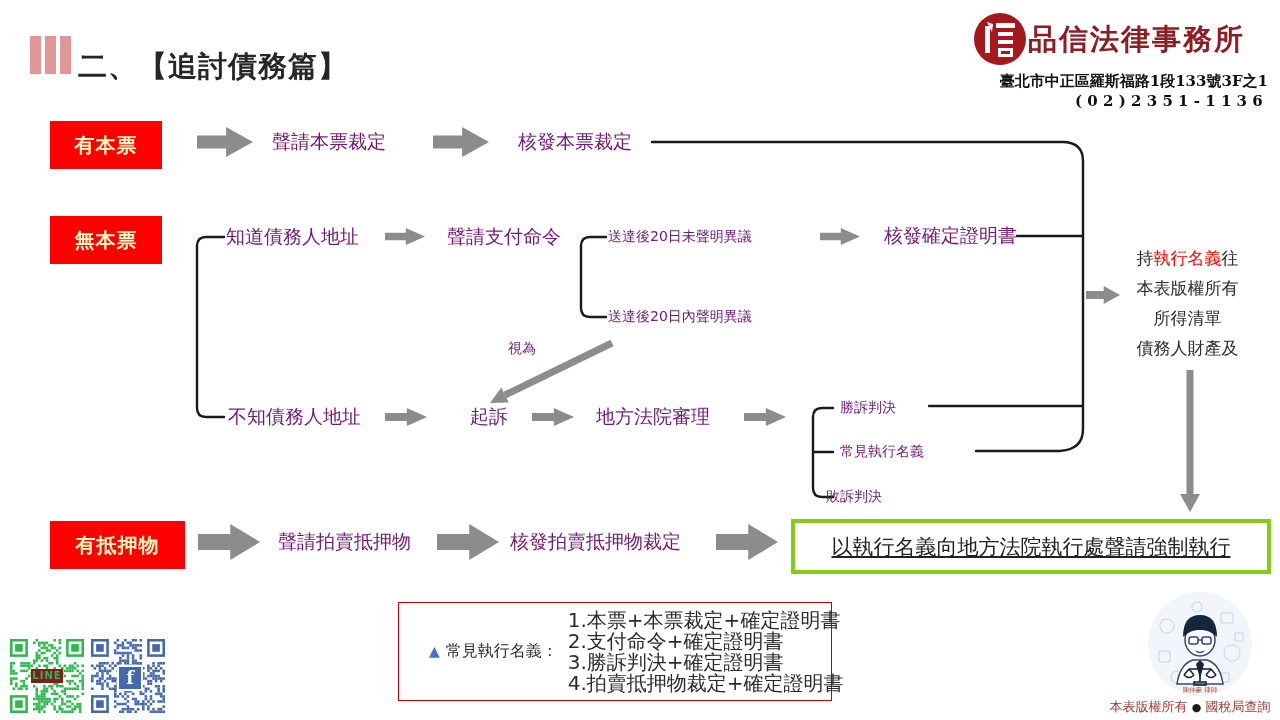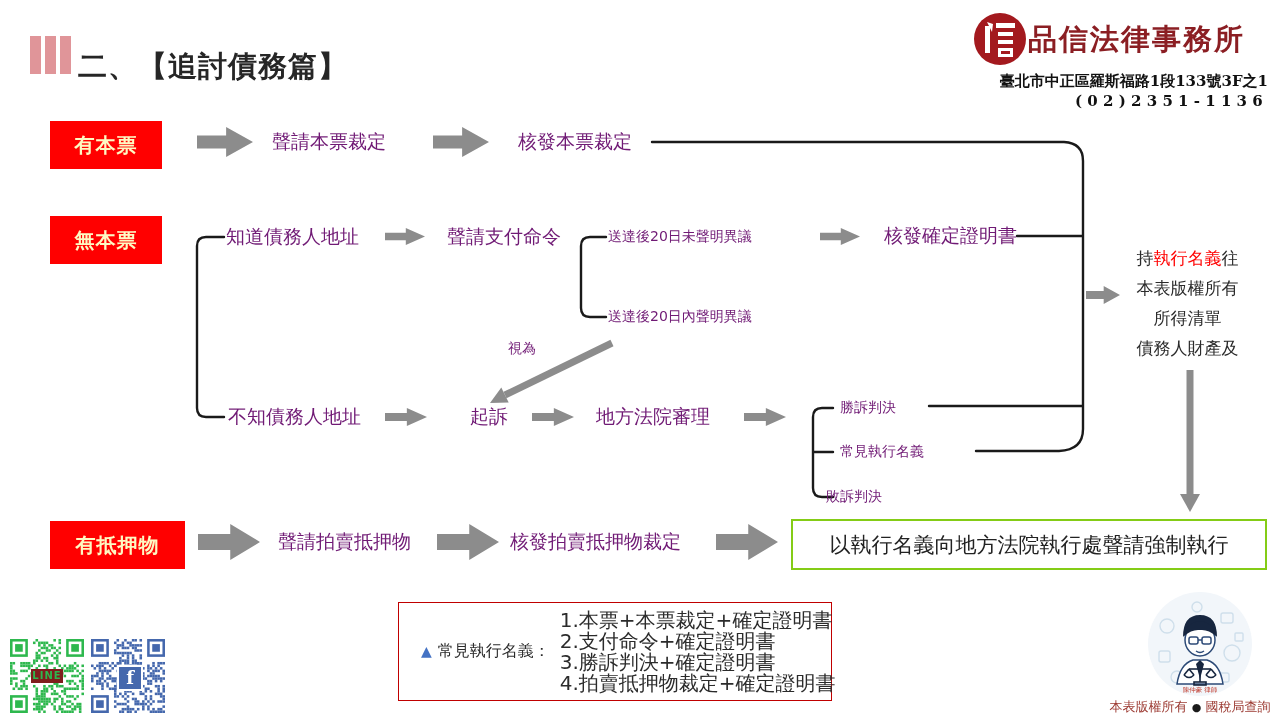--- a/index.html
+++ b/index.html
@@ -12,26 +12,26 @@
   .page-title{position:absolute;left:78px;top:28px;font-size:29px;font-weight:600;color:#262626;letter-spacing:1px;}
   
   .firm-name{position:absolute;left:1028px;top:20px;width:244px;font-family:"DejaVu Serif","Liberation Serif",serif;font-size:29px;font-weight:bold;color:#8b1e23;letter-spacing:2px;white-space:nowrap;}
   .firm-address{position:absolute;right:12px;top:72px;font-family:"DejaVu Serif","Liberation Serif",serif;font-size:15px;font-weight:bold;color:#111;white-space:nowrap;}
   .firm-phone{position:absolute;right:12px;top:92px;font-family:"DejaVu Serif","Liberation Serif",serif;font-size:15px;font-weight:bold;color:#111;letter-spacing:0.35em;white-space:nowrap;}
   
   .hdr{position:absolute;background:#ff0000;color:#fef9c3;font-weight:bold;font-size:20px;display:flex;align-items:center;justify-content:center;height:48px;letter-spacing:1px;}
   .lbl{position:absolute;font-size:19px;color:#701a75;white-space:nowrap;display:flex;align-items:center;height:30px;}
   .lbl.sm{font-size:14px;}
   .barrow{position:absolute;background:#8c8c8c;clip-path:polygon(0 28%,52% 28%,52% 0,100% 50%,52% 100%,52% 72%,0 72%);}
-  .resbox{position:absolute;left:791px;top:519px;width:472px;height:47px;border:2px solid #84cc16;display:flex;align-items:center;justify-content:center;font-size:21px;color:#222;white-space:nowrap;}
+  .resbox{position:absolute;left:791px;top:519px;width:472px;height:47px;border:4px solid #84cc16;display:flex;align-items:center;justify-content:center;font-size:21px;color:#222;white-space:nowrap;text-decoration:underline;}
   .taxblock{position:absolute;left:1105px;top:243px;width:165px;text-align:center;font-size:17px;color:#2b2b2b;line-height:30px;}
   .red-em{color:#ff0000;}
   
   .legendbox{position:absolute;left:398px;top:602px;width:434px;height:99px;border:1.5px solid #c00000;box-sizing:border-box;display:flex;align-items:center;}
-  .legend-label{margin-left:22px;font-size:16px;color:#2b2b2b;white-space:nowrap;}
+  .legend-label{margin-left:30px;font-size:16px;color:#2b2b2b;white-space:nowrap;}
   .legend-tri{color:#4472c4;font-size:14px;margin-right:6px;}
   .legend-items{margin-left:10px;font-size:20px;color:#2b2b2b;line-height:21px;white-space:nowrap;}
   
   .qr-wrap{position:absolute;top:639px;}
   .qr-label-line{position:absolute;left:31px;top:669px;width:32px;height:14px;background:#7f1d1d;color:#2eb84e;font-size:10px;font-weight:bold;text-align:center;line-height:14px;letter-spacing:1px;}
   .qr-label-fb{position:absolute;left:117px;top:665px;width:22px;height:22px;background:#4568ad;color:#fff;font-family:"DejaVu Serif",serif;font-size:18px;font-weight:bold;text-align:center;line-height:22px;border:2px solid #fff;}
   .copyright{position:absolute;left:1100px;top:698px;width:180px;text-align:center;font-size:13px;color:#9c3a32;white-space:nowrap;}
   .copyright .dot{color:#1a1a1a;font-size:11px;}
 </style>
 </head>

